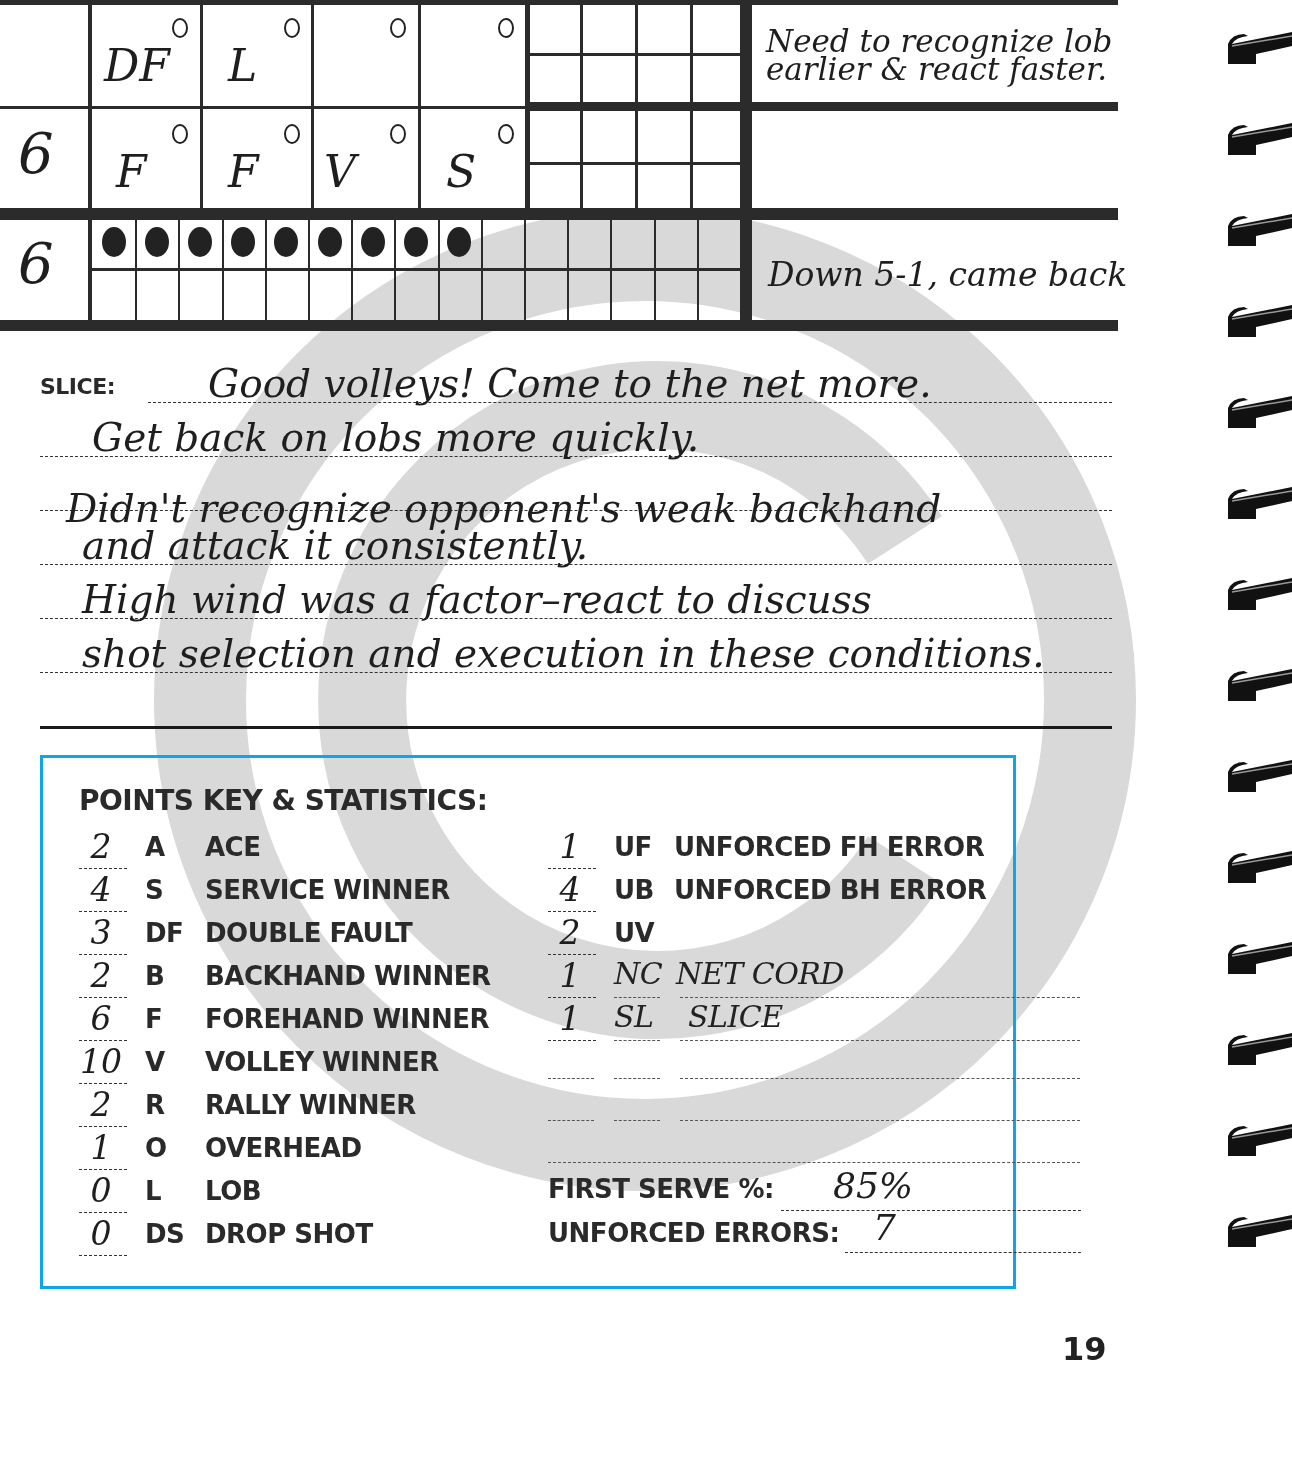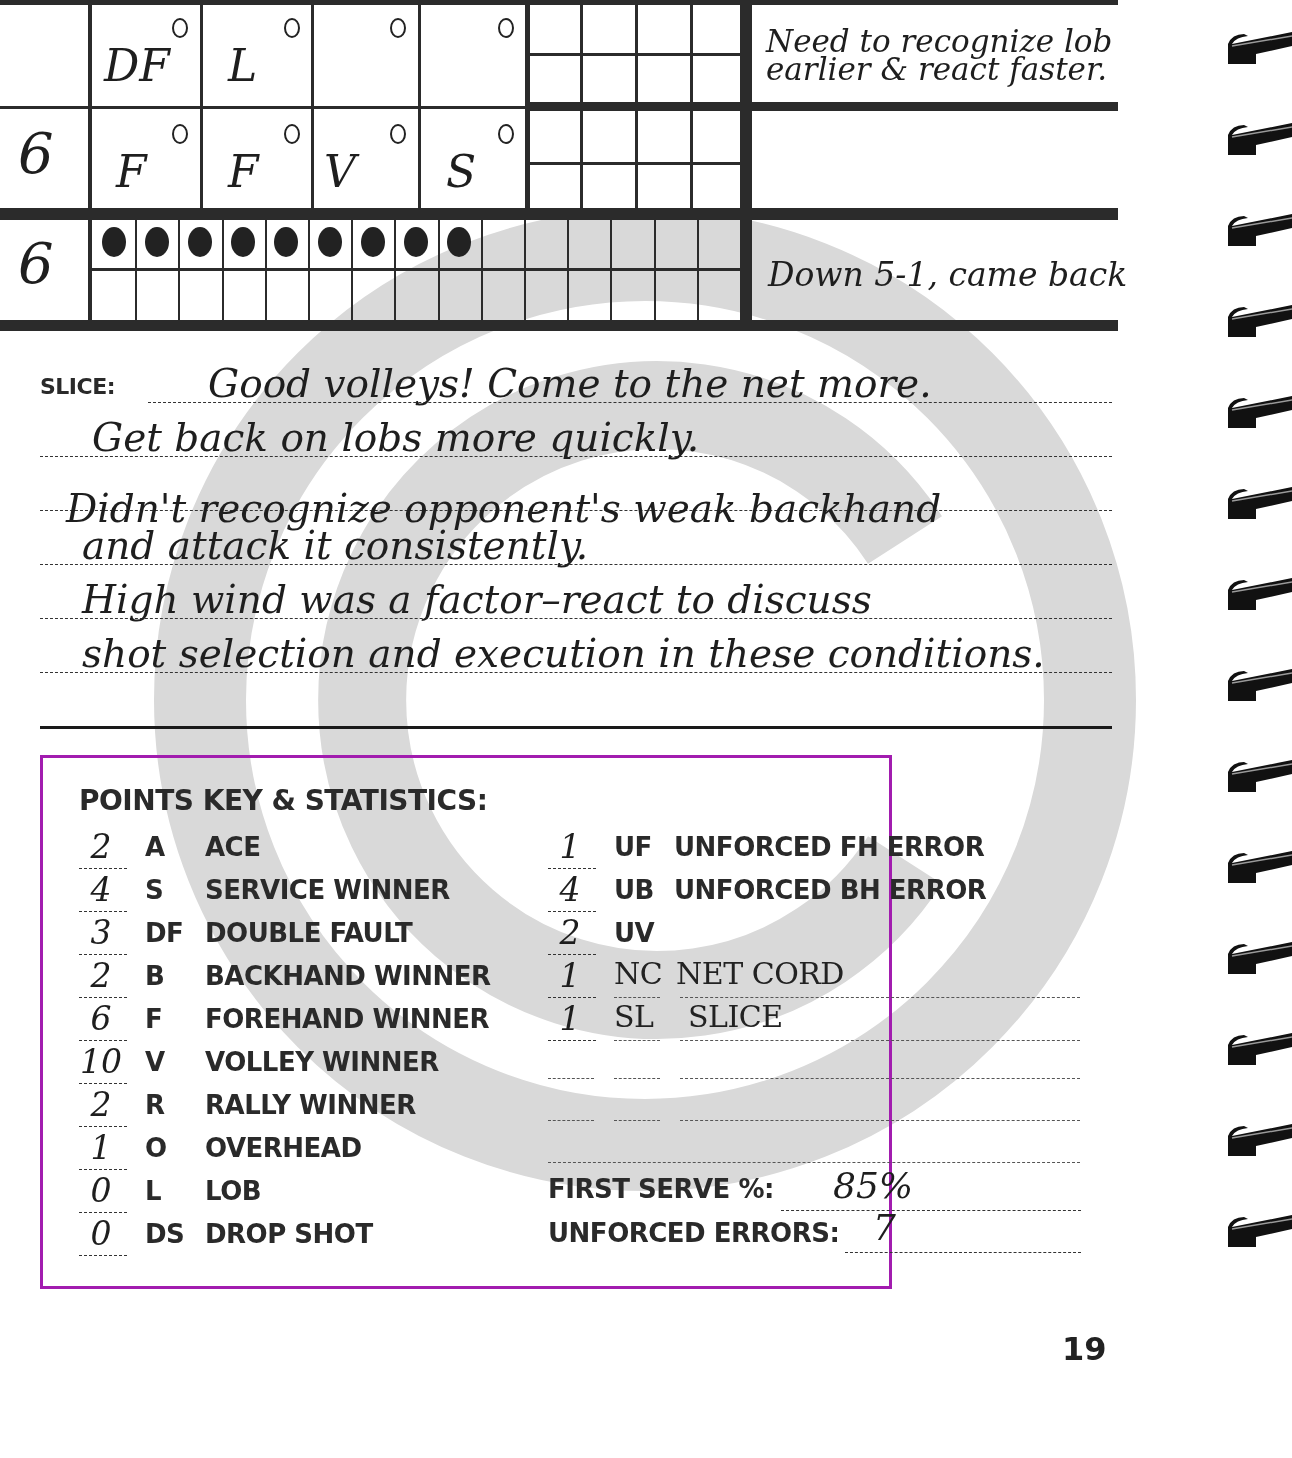--- a/index.html
+++ b/index.html
@@ -25,28 +25,28 @@
   .comment { position: absolute; font-size: 31px; line-height: 1; white-space: nowrap; }
 
   
   #notes { left: 40px; top: 360px; width: 1072px; }
   .notes-label { position: absolute; left: 0; top: 14px; font-size: 22px; }
   .note-line { position: absolute; left: 0; width: 1072px; height: 1px; border-bottom: 1.5px dashed #333; }
   .note-text { position: absolute; font-size: 39px; line-height: 1; white-space: nowrap; }
   .notes-rule { position: absolute; left: 0; top: 366px; width: 1072px; height: 3px; background: #1a1a1a; }
 
   
-  #keybox { left: 40px; top: 755px; width: 852px; height: 534px; border: 3px solid #a21caf; }
+  #keybox { left: 40px; top: 755px; width: 976px; height: 534px; border: 3px solid #0ea5e9; }
   .key-title { position: absolute; left: 36px; top: 26px; font-size: 28px; }
   .key-row { position: absolute; height: 40px; }
   .key-count { position: absolute; left: 0; width: 44px; text-align: center; font-size: 33px; top: 0; line-height: 1; }
   .key-ul { position: absolute; left: 0; width: 48px; top: 38px; border-bottom: 1.5px dashed #333; }
   .key-code { position: absolute; left: 66px; top: 4px; font-size: 26px; line-height: 1; }
   .key-label { position: absolute; left: 126px; top: 4px; font-size: 26px; line-height: 1; white-space: nowrap; }
-  .key-code-h, .key-label-h { font-family: "DejaVu Serif", serif; font-weight: normal; color: #222; font-size: 30px; top: 0; }
+  .key-code-h, .key-label-h { font-family: "DejaVu Serif", serif; font-style: italic; font-weight: normal; color: #222; font-size: 30px; top: 0; }
   .blank-ul { position: absolute; top: 38px; border-bottom: 1.5px dashed #555; }
 
   .stat-label { position: absolute; font-size: 26px; line-height: 1; white-space: nowrap; }
   .stat-value { position: absolute; font-size: 36px; line-height: 1; }
   .stat-ul { position: absolute; border-bottom: 1.5px dashed #333; }
 
   #footer { left: 0; top: 1330px; width: 1292px; height: 50px; }
   .site { position: absolute; left: 530px; top: 0; font-family: "DejaVu Sans", sans-serif; font-weight: bold; font-size: 30px; letter-spacing: 1px; color: #222; }
   .pagenum { position: absolute; left: 1062px; top: 0; font-family: "DejaVu Sans", sans-serif; font-weight: bold; font-size: 32px; color: #222; }
 

